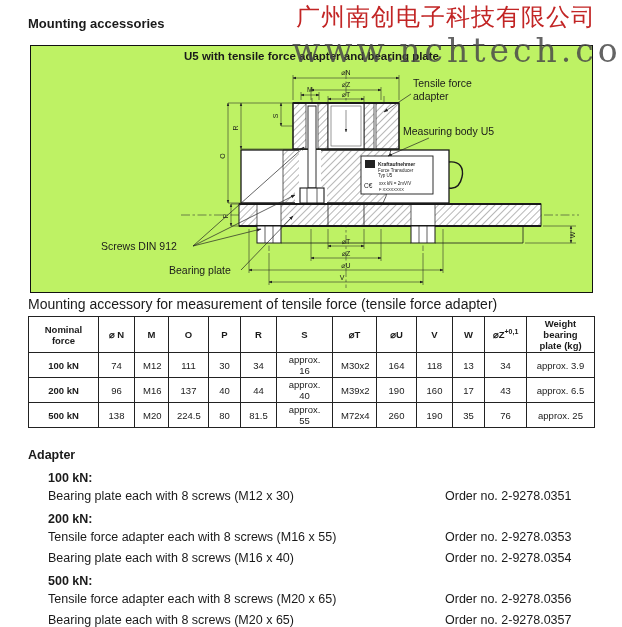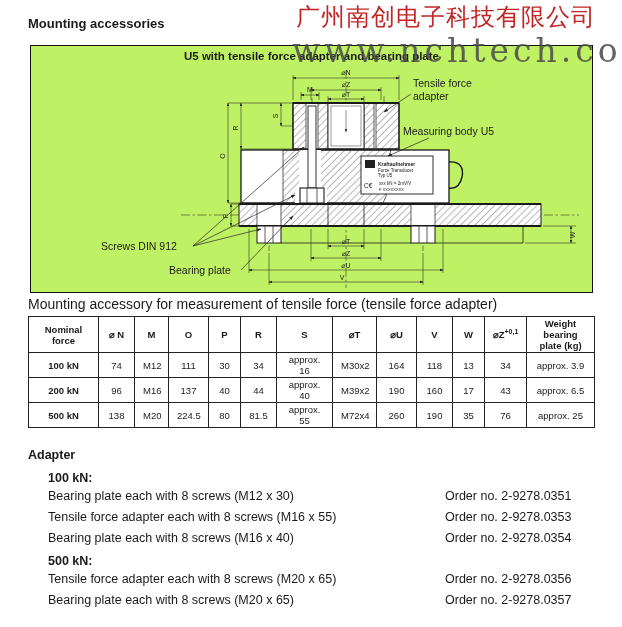--- a/index.html
+++ b/index.html
@@ -309,20 +309,21 @@
 
       <div class="group">
         <div class="group-title">100 kN:</div>
         <div class="order-row">
           <span class="desc">Bearing plate each with 8 screws (M12 x 30)</span>
           <span class="order">Order no. 2-9278.0351</span>
         </div>
       </div>
 
       <div class="group">
+        <div class="group-title">200 kN:</div>
         <div class="order-row">
           <span class="desc">Tensile force adapter each with 8 screws (M16 x 55)</span>
           <span class="order">Order no. 2-9278.0353</span>
         </div>
         <div class="order-row">
           <span class="desc">Bearing plate each with 8 screws (M16 x 40)</span>
           <span class="order">Order no. 2-9278.0354</span>
         </div>
       </div>
 

